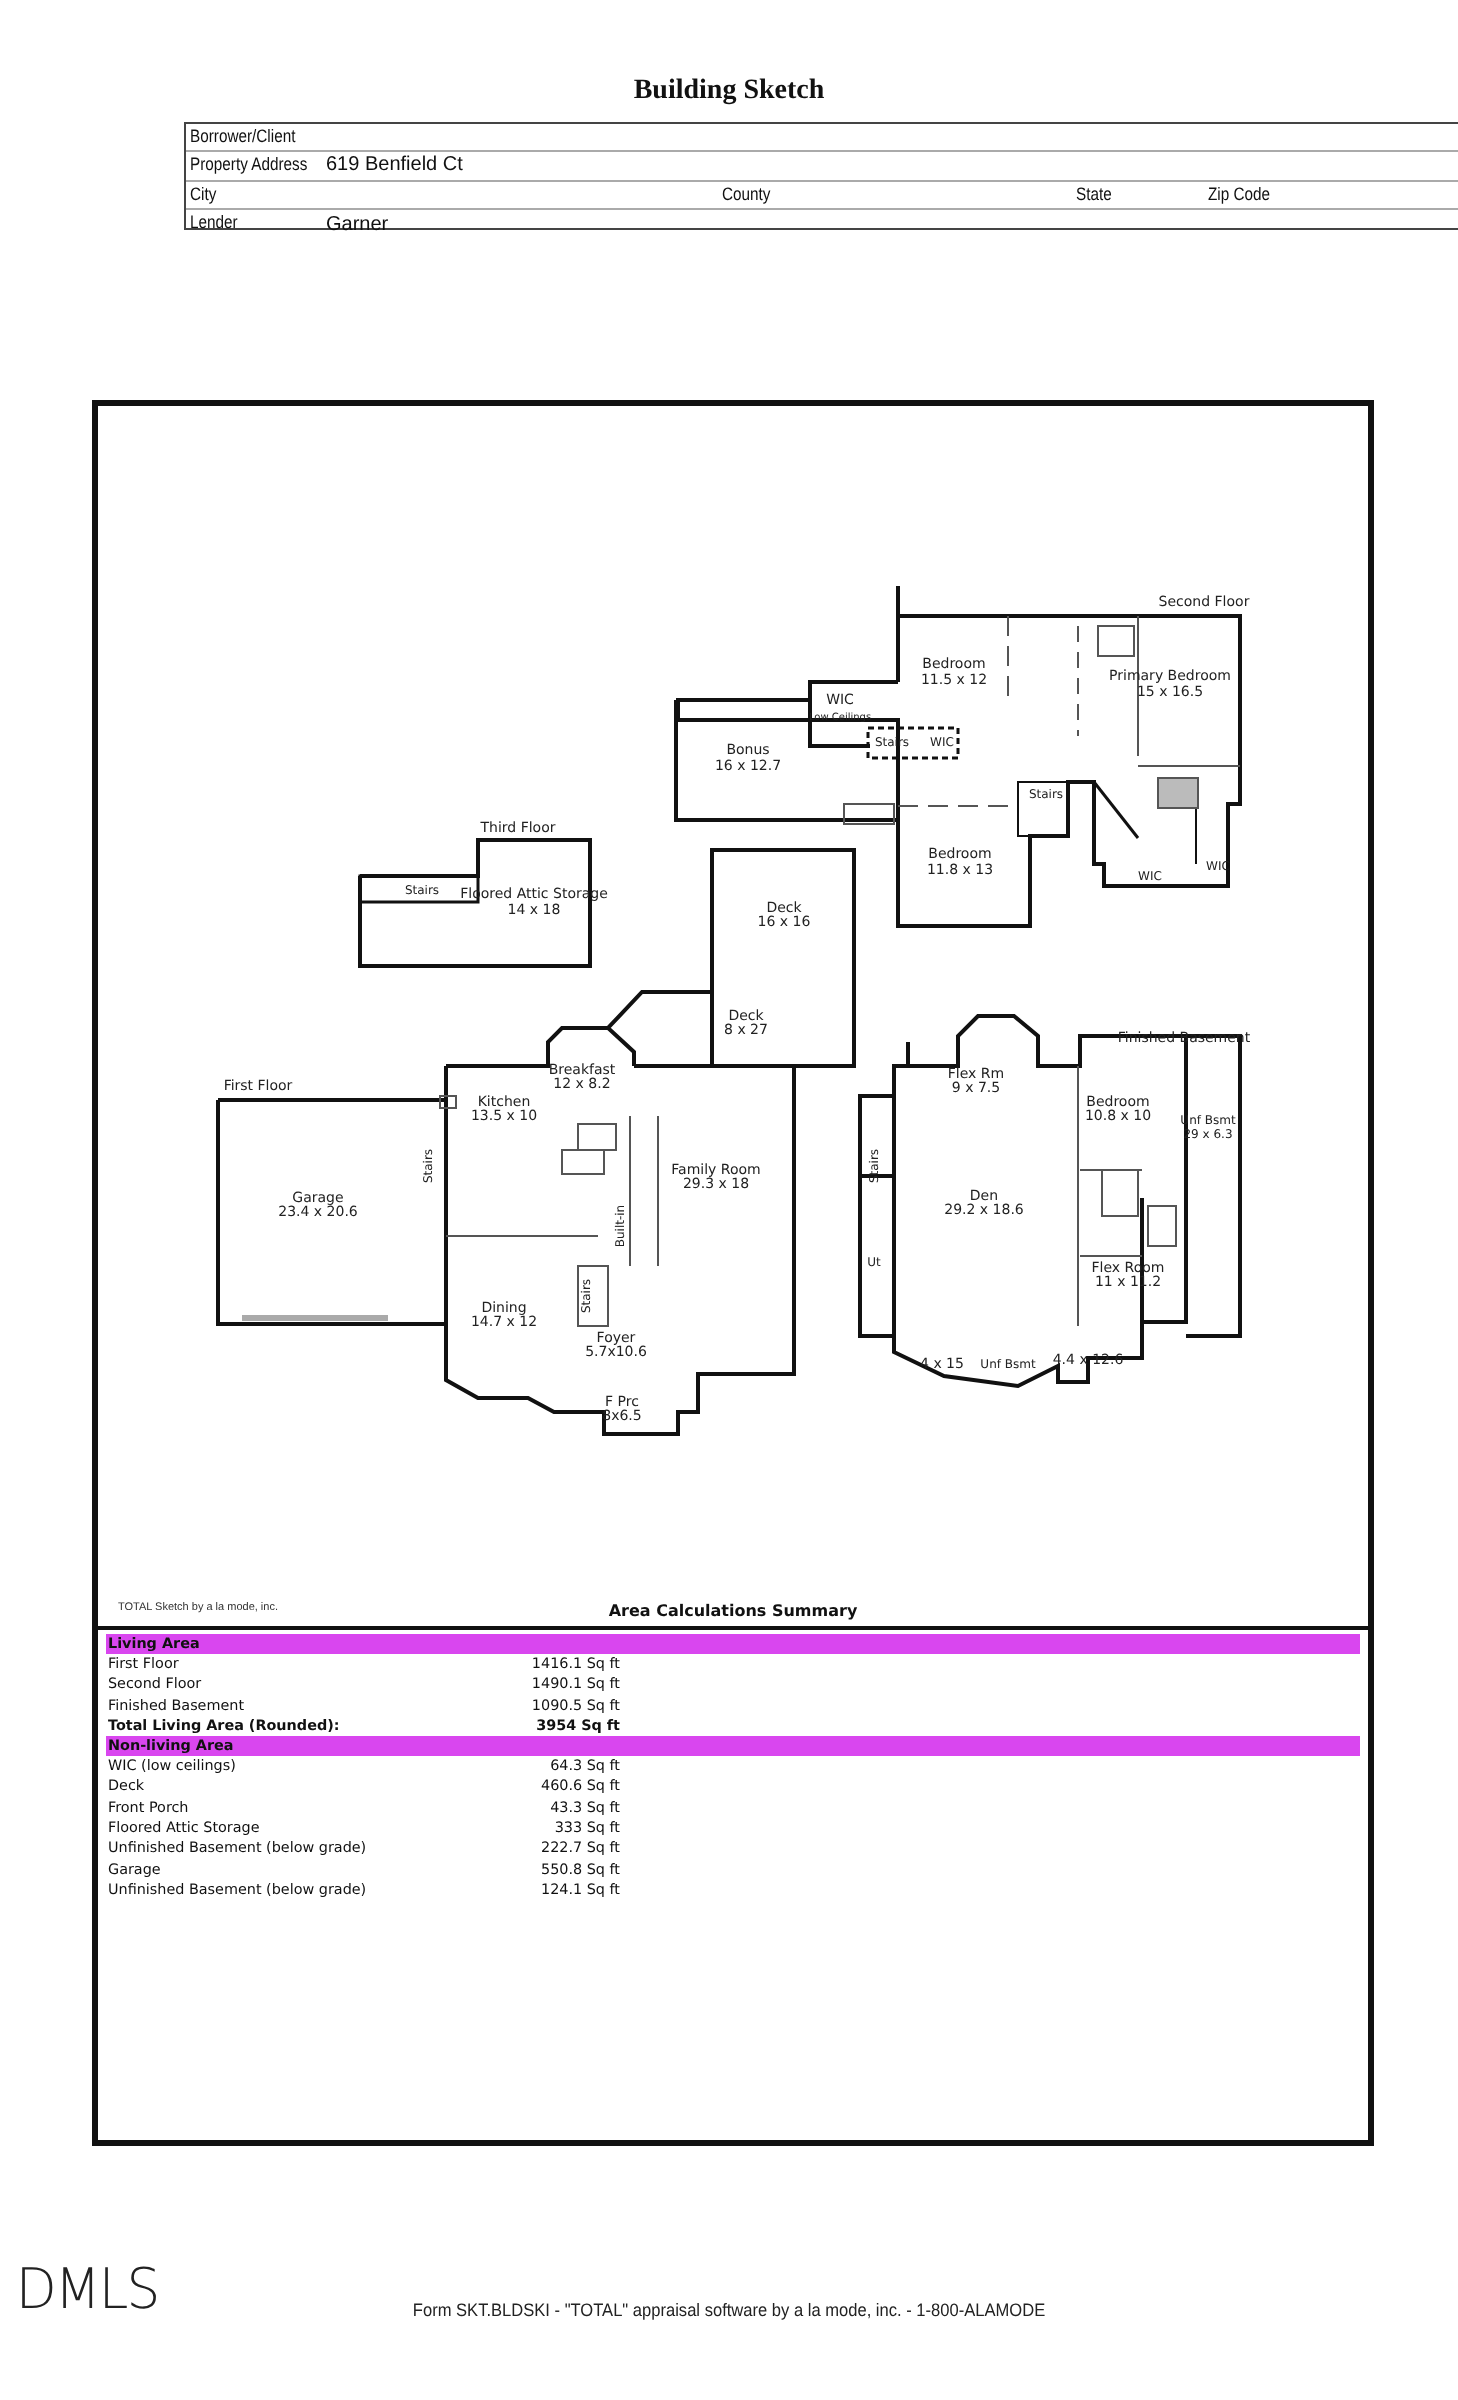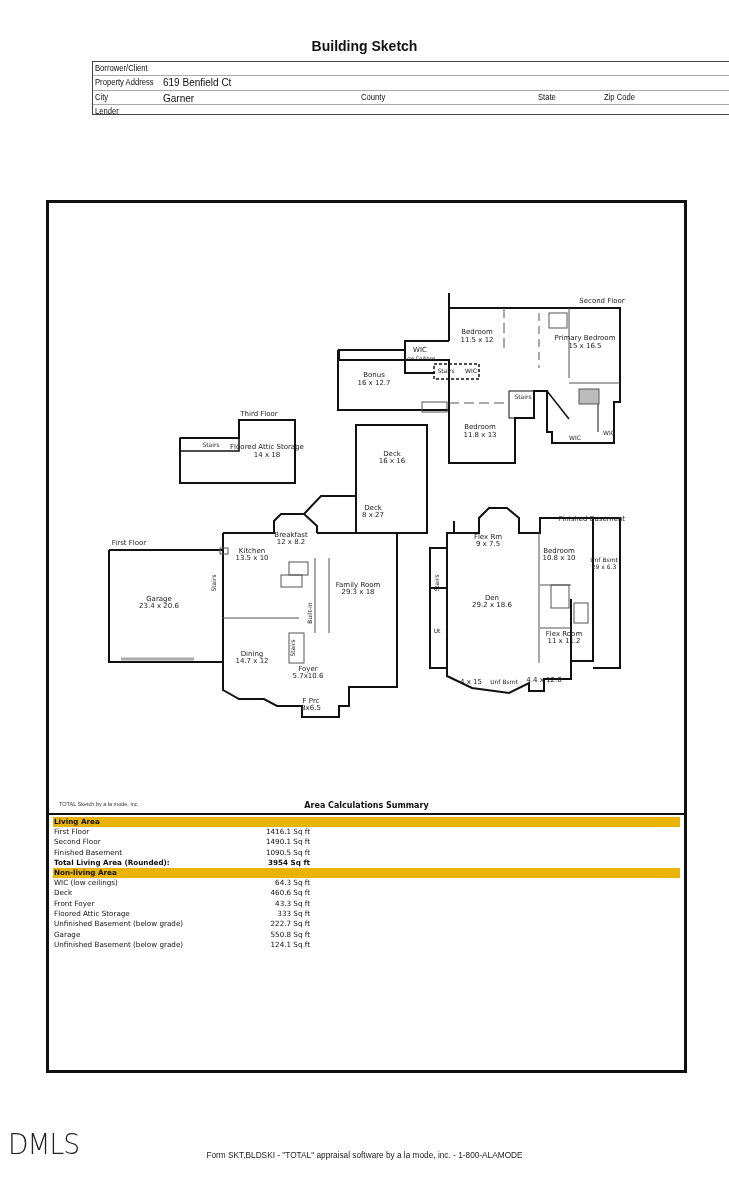--- a/index.html
+++ b/index.html
@@ -1,30 +1,30 @@
 <!DOCTYPE html>
 <html><head>
 <meta charset="utf-8">
 <style>
   html,body{margin:0;padding:0;background:#fff;}
   body{width:729px;height:1200px;position:relative;overflow:hidden;font-family:"Liberation Sans",sans-serif;color:#111;}
-  .title{position:absolute;left:0;width:729px;top:38px;text-align:center;font-weight:bold;font-size:14px;font-family:Liberation Sans, sans-serif;letter-spacing:0px;}
+  .title{position:absolute;left:0;width:729px;top:38px;text-align:center;font-weight:bold;font-size:14px;font-family:Liberation Serif, serif;letter-spacing:0px;}
   .hdr{position:absolute;left:48px;top:61px;width:638px;height:54px;border:1px solid #444;box-sizing:border-box;margin-left:44px;}
   .hdr-row{position:relative;height:13.3px;border-bottom:1px solid #aaa;font-size:9px;font-family:"Liberation Sans",sans-serif;}
   .hdr-row:last-child{border-bottom:none;}
   .hdr-row span{position:absolute;top:1px;white-space:nowrap;}
   .hdr-lbl{left:2px;transform:scaleX(0.85);transform-origin:left;}
   .hdr-val{left:70px;font-size:10px;}
   .frame{position:absolute;left:46px;top:200px;width:641px;height:873px;border:3px solid #111;box-sizing:border-box;}
   .sketch{position:absolute;left:0;top:0;}
   .credit{position:absolute;left:10px;top:598px;font-size:5.5px;color:#333;}
   .sum-title{position:absolute;left:0;width:635px;top:598px;text-align:center;font-size:8px;font-weight:bold;font-family:"DejaVu Sans",sans-serif;}
   .sum-rule{position:absolute;left:0;top:610px;width:635px;height:2px;background:#111;}
   .sum{position:absolute;left:4px;top:614px;width:627px;font-family:"DejaVu Sans",sans-serif;font-size:7.2px;}
-  .sec{background:#eab308;font-weight:bold;height:10px;line-height:10px;padding-left:1px;}
+  .sec{background:#d946ef;font-weight:bold;height:10px;line-height:10px;padding-left:1px;}
   .row{position:relative;height:10.3px;line-height:10.3px;}
   .row .l{position:absolute;left:1px;}
   .row .v{position:absolute;right:370px;text-align:right;}
   .row.bold{font-weight:bold;}
   .dmls{position:absolute;left:6px;top:1128px;font-size:28px;font-weight:100;letter-spacing:-1px;font-family:"DejaVu Sans",sans-serif;color:#222;transform:scaleX(0.95);}
   .form{position:absolute;left:0;width:729px;top:1150px;text-align:center;font-size:9px;color:#222;transform:scaleX(0.92);}
   svg text{font-family:"DejaVu Sans",sans-serif;fill:#222;}
 </style>
 </head>
 <body>
@@ -35,21 +35,21 @@
   <div class="hdr-row">
     <span class="hdr-lbl">Borrower/Client</span>
     <span class="hdr-val"></span>
   </div>
   <div class="hdr-row">
     <span class="hdr-lbl">Property Address</span>
     <span class="hdr-val">619 Benfield Ct</span>
   </div>
   <div class="hdr-row">
     <span class="hdr-lbl">City</span>
-    <span class="hdr-val" style="top:2px">Garner</span>
+    <span class="hdr-val" style="top:16px">Garner</span>
     <span class="hdr-lbl" style="left:268px">County</span>
     <span class="hdr-lbl" style="left:445px">State</span>
     <span class="hdr-lbl" style="left:511px">Zip Code</span>
   </div>
   <div class="hdr-row">
     <span class="hdr-lbl">Lender</span>
     <span class="hdr-val"></span>
   </div>
 </div>
 
@@ -217,21 +217,21 @@
     <div class="sec">Non-living Area</div>
     <div class="row">
         <span class="l">WIC (low ceilings)</span>
         <span class="v">64.3 Sq ft</span>
       </div>
     <div class="row">
         <span class="l">Deck</span>
         <span class="v">460.6 Sq ft</span>
       </div>
     <div class="row">
-        <span class="l">Front Foyer</span>
+        <span class="l">Front Porch</span>
         <span class="v">43.3 Sq ft</span>
       </div>
     <div class="row">
         <span class="l">Floored Attic Storage</span>
         <span class="v">333 Sq ft</span>
       </div>
     <div class="row">
         <span class="l">Unfinished Basement (below grade)</span>
         <span class="v">222.7 Sq ft</span>
       </div>

